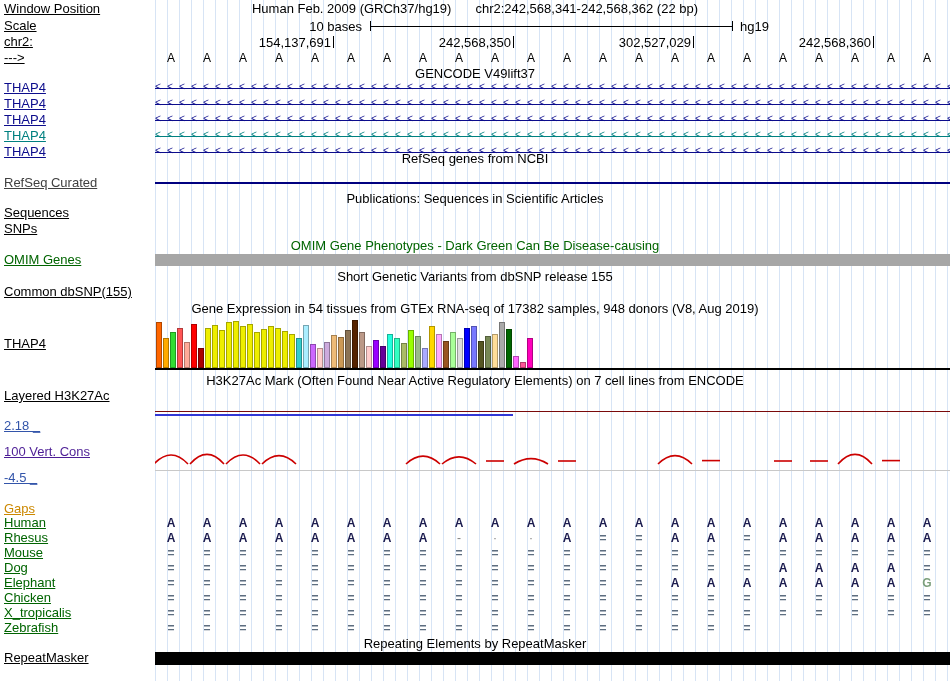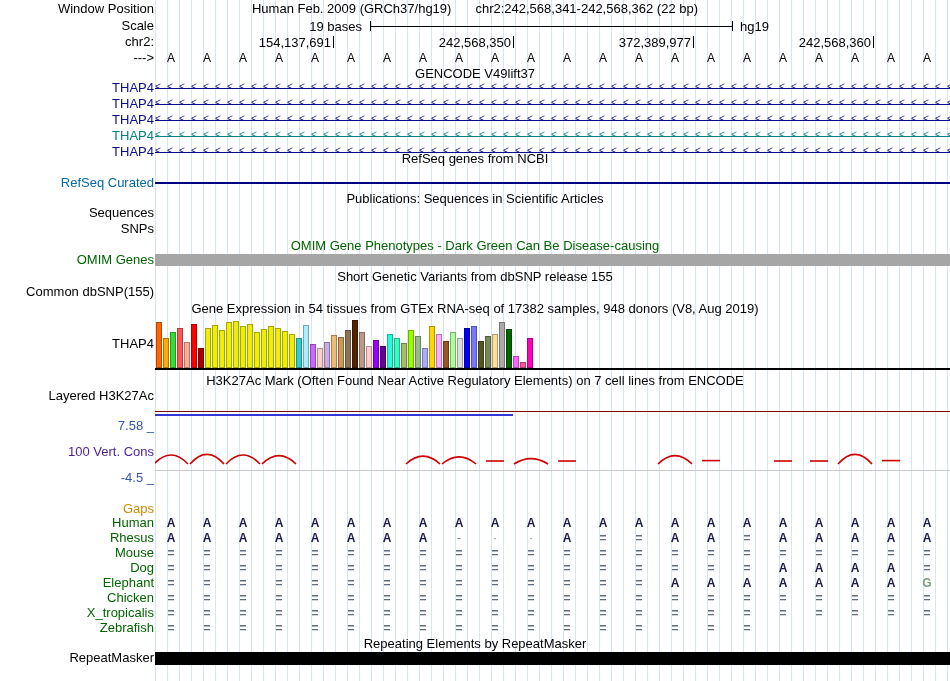--- a/index.html
+++ b/index.html
@@ -1,20 +1,20 @@
 <!DOCTYPE html>
 <html><head>
 <meta charset="utf-8">
 <style>
   html,body{margin:0;padding:0;background:#fff;}
   .browser{position:relative;width:950px;height:681px;background:#fff;overflow:hidden;
            font-family:"Liberation Sans","DejaVu Sans",sans-serif;font-size:13px;color:#000;}
   
-  .lbl{position:absolute;left:4px;width:150px;text-align:right;white-space:nowrap;line-height:14px;}
-  .navy{color:#0369a1;} .dkgreen{color:#006400;} .teal4{color:#4c1d95;}
+  .lbl{position:absolute;left:4px;width:150px;white-space:nowrap;line-height:14px;text-decoration:underline;}
+  .navy{color:#404040;} .dkgreen{color:#006400;} .teal4{color:#4c1d95;}
   .blue{color:#3355AA;} .orange{color:#CC8800;}
   
   .tracks{position:absolute;left:155px;top:0;width:795px;height:681px;
           background-image:repeating-linear-gradient(to right,#d7e4f5 0 1px,transparent 1px 12px);}
   .ttl{position:absolute;left:0;width:640px;text-align:center;white-space:nowrap;line-height:14px;}
   .ttl.green{color:#006400;} .ttl.blue{color:#4060A0;}
   .ttl span{padding:0 12px;}
   
   .scale-text{position:absolute;top:19px;left:60px;width:147px;text-align:right;}
   .scale-bar{position:absolute;top:21px;left:215px;width:361px;height:10px;
@@ -62,21 +62,21 @@
   <div class="lbl gene-lbl" style="top: 129px; color: rgb(0, 128, 128);">THAP4</div>
   <div class="lbl gene-lbl" style="top: 145px; color: rgb(12, 12, 140);">THAP4</div>
 
   <div class="lbl navy" style="top:176px">RefSeq Curated</div>
   <div class="lbl" style="top:206px">Sequences</div>
   <div class="lbl" style="top:222px">SNPs</div>
   <div class="lbl dkgreen" style="top:253px">OMIM Genes</div>
   <div class="lbl" style="top:285px">Common dbSNP(155)</div>
   <div class="lbl" style="top:337px">THAP4</div>
   <div class="lbl" style="top:389px">Layered H3K27Ac</div>
-  <div class="lbl blue" style="top:419px">7.58 _</div>
+  <div class="lbl blue" style="top:419px">2.18 _</div>
   <div class="lbl teal4" style="top:445px">100 Vert. Cons</div>
   <div class="lbl blue" style="top:471px">-4.5 _</div>
   <div class="lbl orange" style="top:502px">Gaps</div>
 
   <div class="lbl dkgreen" style="top:516px">Human</div>
   <div class="lbl dkgreen" style="top:531px">Rhesus</div>
   <div class="lbl dkgreen" style="top:546px">Mouse</div>
   <div class="lbl dkgreen" style="top:561px">Dog</div>
   <div class="lbl dkgreen" style="top:576px">Elephant</div>
   <div class="lbl dkgreen" style="top:591px">Chicken</div>
@@ -84,30 +84,30 @@
   <div class="lbl dkgreen" style="top:621px">Zebrafish</div>
 
   <div class="lbl" style="top:651px">RepeatMasker</div>
 
   <div class="tracks">
 
     <div class="ttl" style="top:2px">
       <span>Human Feb. 2009 (GRCh37/hg19)</span><span>chr2:242,568,341-242,568,362 (22 bp)</span>
     </div>
 
-    <div class="scale-text">19 bases</div>
+    <div class="scale-text">10 bases</div>
     <div class="scale-bar"></div>
     <div class="hg19">hg19</div>
 
     <div id="ruler" style="position:absolute;top:35px;left:0;width:795px;height:13px">
         <span class="rlab" style="left: 68px;">154,137,691</span>
         <span class="rtick" style="left: 178px;"></span>
         <span class="rlab" style="left: 248px;">242,568,350</span>
         <span class="rtick" style="left: 358px;"></span>
-        <span class="rlab" style="left: 428px;">372,389,977</span>
+        <span class="rlab" style="left: 428px;">302,527,029</span>
         <span class="rtick" style="left: 538px;"></span>
         <span class="rlab" style="left: 608px;">242,568,360</span>
         <span class="rtick" style="left: 718px;"></span>
       </div>
 
     <div id="seq-cells" class="cellrow seqrow" style="top:51px">
         <span class="cell">A</span>
         <span class="cell">A</span>
         <span class="cell">A</span>
         <span class="cell">A</span>

